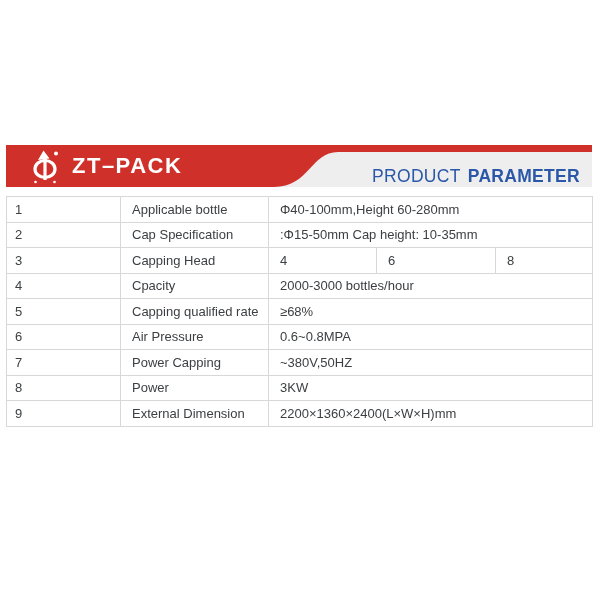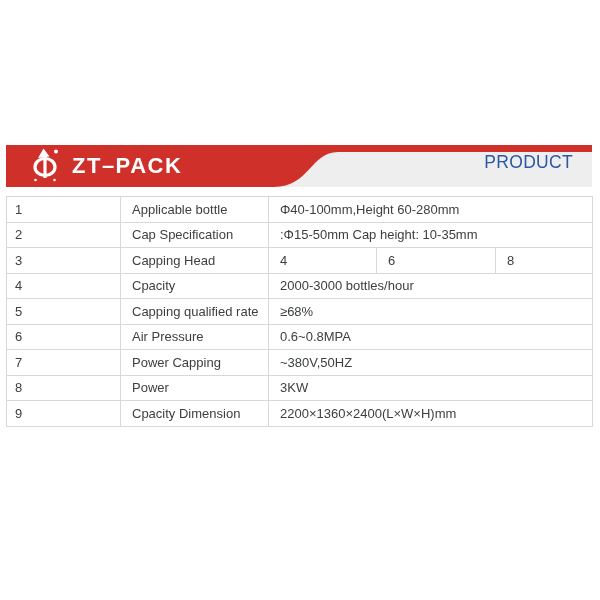--- a/index.html
+++ b/index.html
@@ -9,31 +9,31 @@
     font-family:"Liberation Sans","DejaVu Sans",sans-serif;
     -webkit-font-smoothing:antialiased;
   }
 
   
   .banner{position:absolute;left:6px;top:145px;width:586px;height:42px;}
   .banner svg.bg{position:absolute;left:0;top:0;}
 
   .logo{
     position:absolute;left:22px;top:2px;height:38px;
-    display:flex;align-items:flex-start;color:#ffffff;
+    display:flex;align-items:flex-end;color:#ffffff;
   }
   .logo .mark{width:36px;height:36px;margin-right:8px;}
   .wordmark{
     font-size:22px;font-weight:800;letter-spacing:1.5px;
     line-height:38px;white-space:nowrap;
   }
 
   .param-title{
     position:absolute;right:12px;top:7px;height:35px;
-    display:flex;align-items:flex-start;
+    display:flex;align-items:flex-end;
     font-size:17.5px;letter-spacing:.3px;white-space:nowrap;
   }
   .param-title .t-reg{font-weight:400;margin-right:7px;}
   .param-title .t-bold{font-weight:700;}
 
   
   .spec-table-wrap{position:absolute;left:6px;top:196px;width:586px;}
   table.spec{
     border-collapse:collapse;table-layout:fixed;width:586px;
     font-size:13px;color:#3d4043;
@@ -64,20 +64,21 @@
       <path d="M15.5 1.5 L10 11 L21.5 9.5 Z" fill="#ffffff"></path>
       <circle cx="28" cy="4.5" r="2" fill="#ffffff"></circle>
       <circle cx="7.5" cy="33" r="1.3" fill="#ffffff"></circle>
       <circle cx="26.5" cy="33" r="1.3" fill="#ffffff"></circle>
     </svg>
     <span class="wordmark">ZT–PACK</span>
   </div>
 
   <div class="param-title" style="color:#2b57a8">
     <span class="t-reg">PRODUCT</span>
+    <span class="t-bold">PARAMETER</span>
   </div>
 </div>
 
 <div class="spec-table-wrap">
   <table class="spec">
     <colgroup>
       <col style="width:114px">
         <col style="width:148px">
       <col style="width:108px">
         <col style="width:119px">
@@ -121,18 +122,18 @@
         <td>Power Capping</td>
         <td colspan="3">~380V,50HZ</td>
       </tr>
       <tr>
         <td class="num">8</td>
         <td>Power</td>
         <td colspan="3">3KW</td>
       </tr>
       <tr>
         <td class="num">9</td>
-        <td>Cpacity Dimension</td>
+        <td>External Dimension</td>
         <td colspan="3">2200×1360×2400(L×W×H)mm</td>
       </tr>
     </tbody>
   </table>
 </div>
 
 </body></html>

